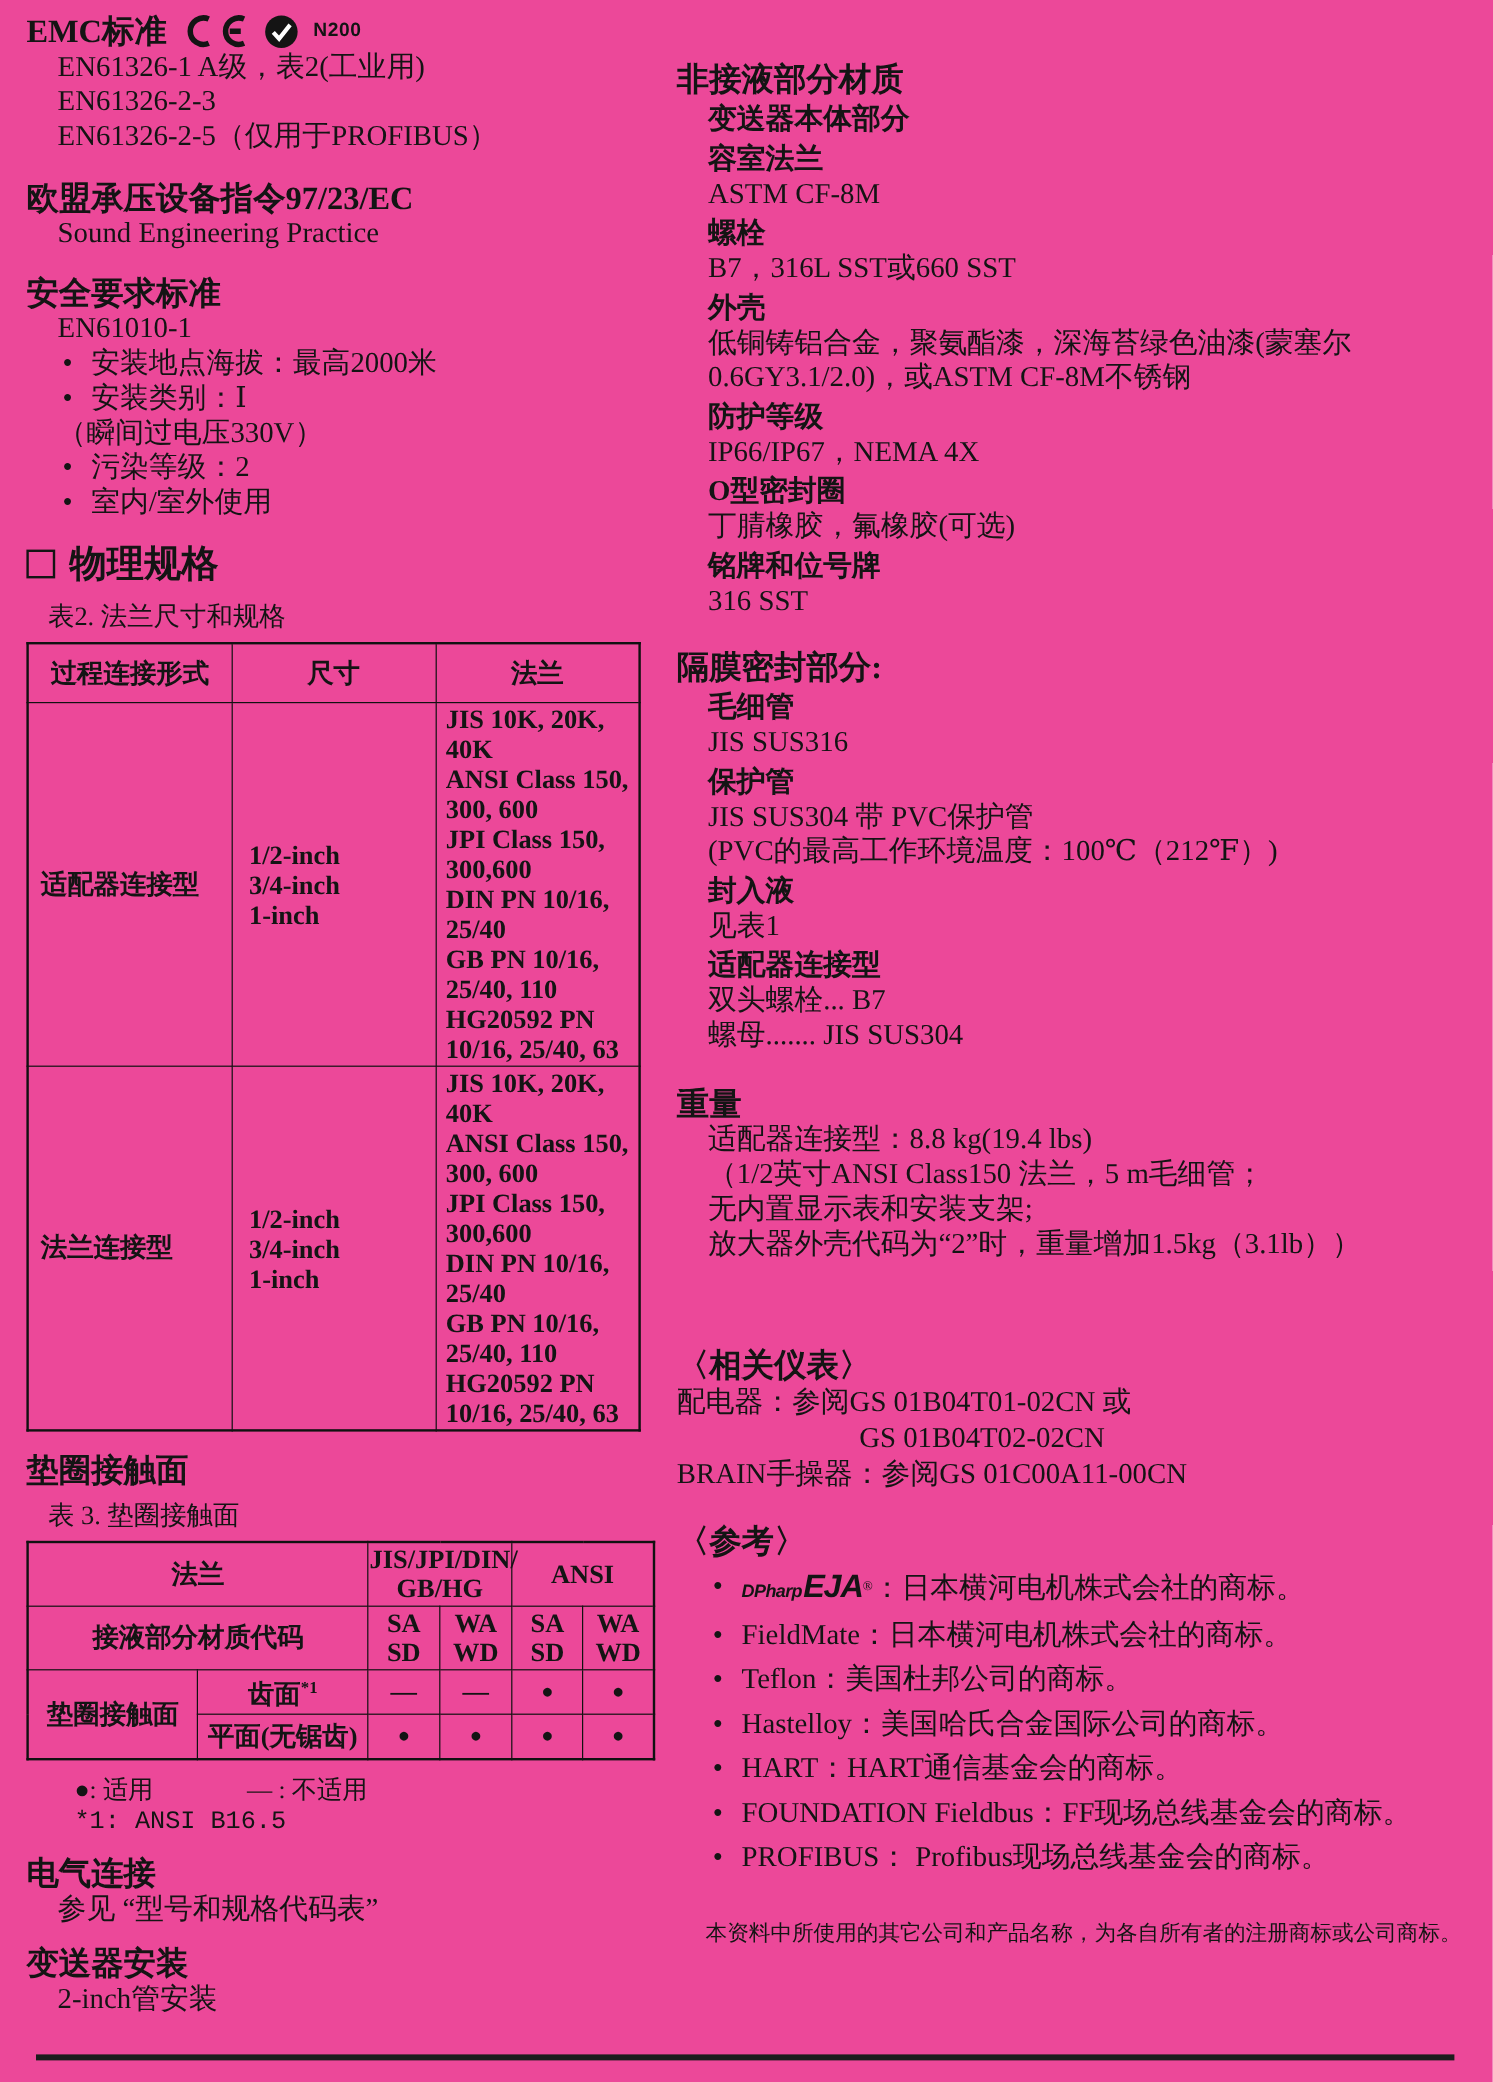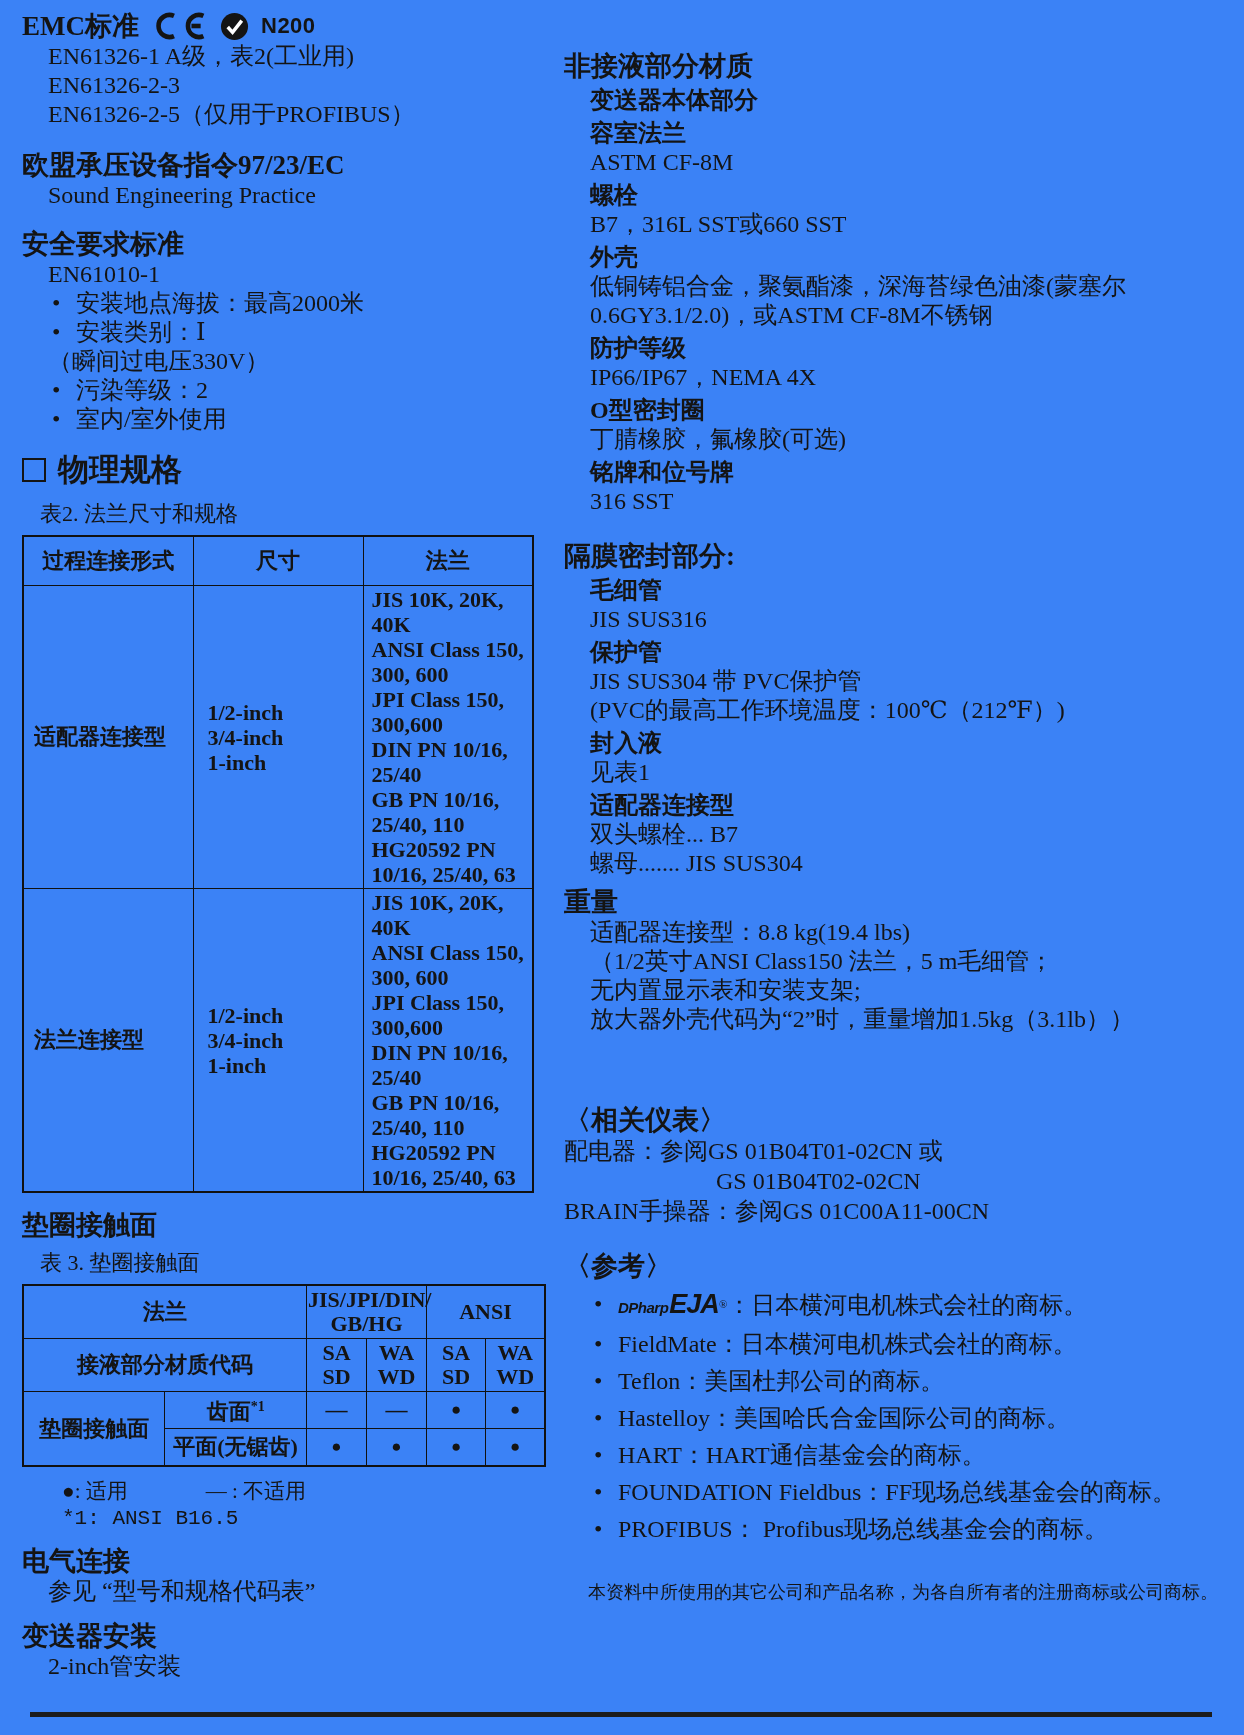--- a/index.html
+++ b/index.html
@@ -1,33 +1,33 @@
 <!DOCTYPE html>
 <html><head>
 <meta charset="utf-8">
 <style>
   html,body{margin:0;padding:0;background:#fff;}
-  .page{position:relative;width:1244px;height:1735px;background:#3b82f6;color:#141414;
+  .page{position:relative;width:1244px;height:1735px;background:#ec4899;color:#141414;
         font-family:"Liberation Serif","DejaVu Serif",serif;overflow:hidden;}
   .col{position:absolute;}
   .col-left{left:22px;top:10px;width:530px;}
   .col-right{left:564px;top:50px;width:660px;}
 
   .sec-title{font-size:27px;font-weight:bold;line-height:32px;
              font-family:"Liberation Serif","DejaVu Serif",serif;}
   .big-title{font-size:31px;font-weight:bold;line-height:36px;display:flex;align-items:center;gap:12px;}
   .bline{font-size:24px;line-height:29px;margin-left:26px;}
   .blabel{font-size:24px;font-weight:bold;line-height:29px;margin-left:26px;margin-top:4px;}
   .pre{white-space:pre-line;}
 
   .bullet{position:relative;margin-left:28px;padding-left:28px;}
   .bullet::before{content:"•";position:absolute;left:4px;top:0;}
 
   .emc-row{display:flex;align-items:center;gap:12px;}
-  .rcm-label{font-family:"Liberation Sans","DejaVu Sans",sans-serif;font-weight:bold;font-size:22px;letter-spacing:0.5px;}
+  .rcm-label{font-family:"Liberation Sans","DejaVu Sans",sans-serif;font-weight:bold;font-size:16px;letter-spacing:0.5px;}
   .sq-marker{width:20px;height:20px;border:2.5px solid #141414;display:inline-block;flex:0 0 auto;}
 
   .caption{font-size:22px;line-height:27px;margin-left:18px;margin-top:12px;}
   .spec-table{border-collapse:collapse;border:2.5px solid #111;margin-top:8px;margin-left:0;
               font-size:22px;table-layout:fixed;}
   .spec-table td,.spec-table th{border:1.6px solid #111;font-weight:bold;}
   .t2{width:512px;}
   .t2 th{height:46px;text-align:center;}
   .t2 .c-type{width:158px;padding-left:10px;vertical-align:middle;}
   .t2 .c-size{width:102px;padding-left:14px;vertical-align:middle;line-height:25px;}
@@ -42,21 +42,21 @@
   sup{font-size:14px;}
 
   .legend{font-size:21px;line-height:25px;margin-left:40px;margin-top:12px;
           font-family:Liberation Serif, serif;}
   .legend .gap{display:inline-block;width:78px;}
   .footnote{font-size:21px;line-height:25px;margin-left:40px;margin-top:2px;
           font-family:"Liberation Mono","DejaVu Sans Mono",monospace;}
 
   .mt-ped{margin-top:20px;} .mt-safety{margin-top:18px;} .mt-phys{margin-top:18px;}
   .mt-proc{margin-top:10px;} .mt-gasket{margin-top:16px;} .mt-sec{margin-top:14px;}
-  .mt-diaph{margin-top:24px;} .mt-weight{margin-top:8px;} .mt-related{margin-top:70px;}
+  .mt-diaph{margin-top:24px;} .mt-weight{margin-top:26px;} .mt-related{margin-top:70px;}
   .mt-ref{margin-top:24px;}
 
   .ref-item{position:relative;margin-left:28px;padding-left:26px;font-size:24px;line-height:29px;margin-top:8px;}
   .ref-item::before{content:"•";position:absolute;left:2px;top:0;}
   .logo-dp{font-family:"Liberation Sans","DejaVu Sans",sans-serif;font-style:italic;font-weight:bold;
            font-size:15px;letter-spacing:-0.5px;}
   .logo-eja{font-family:"Liberation Sans","DejaVu Sans",sans-serif;font-style:italic;font-weight:bold;
            font-size:27px;letter-spacing:-1px;margin-left:1px;}
   .logo-reg{font-size:11px;vertical-align:top;}
 

